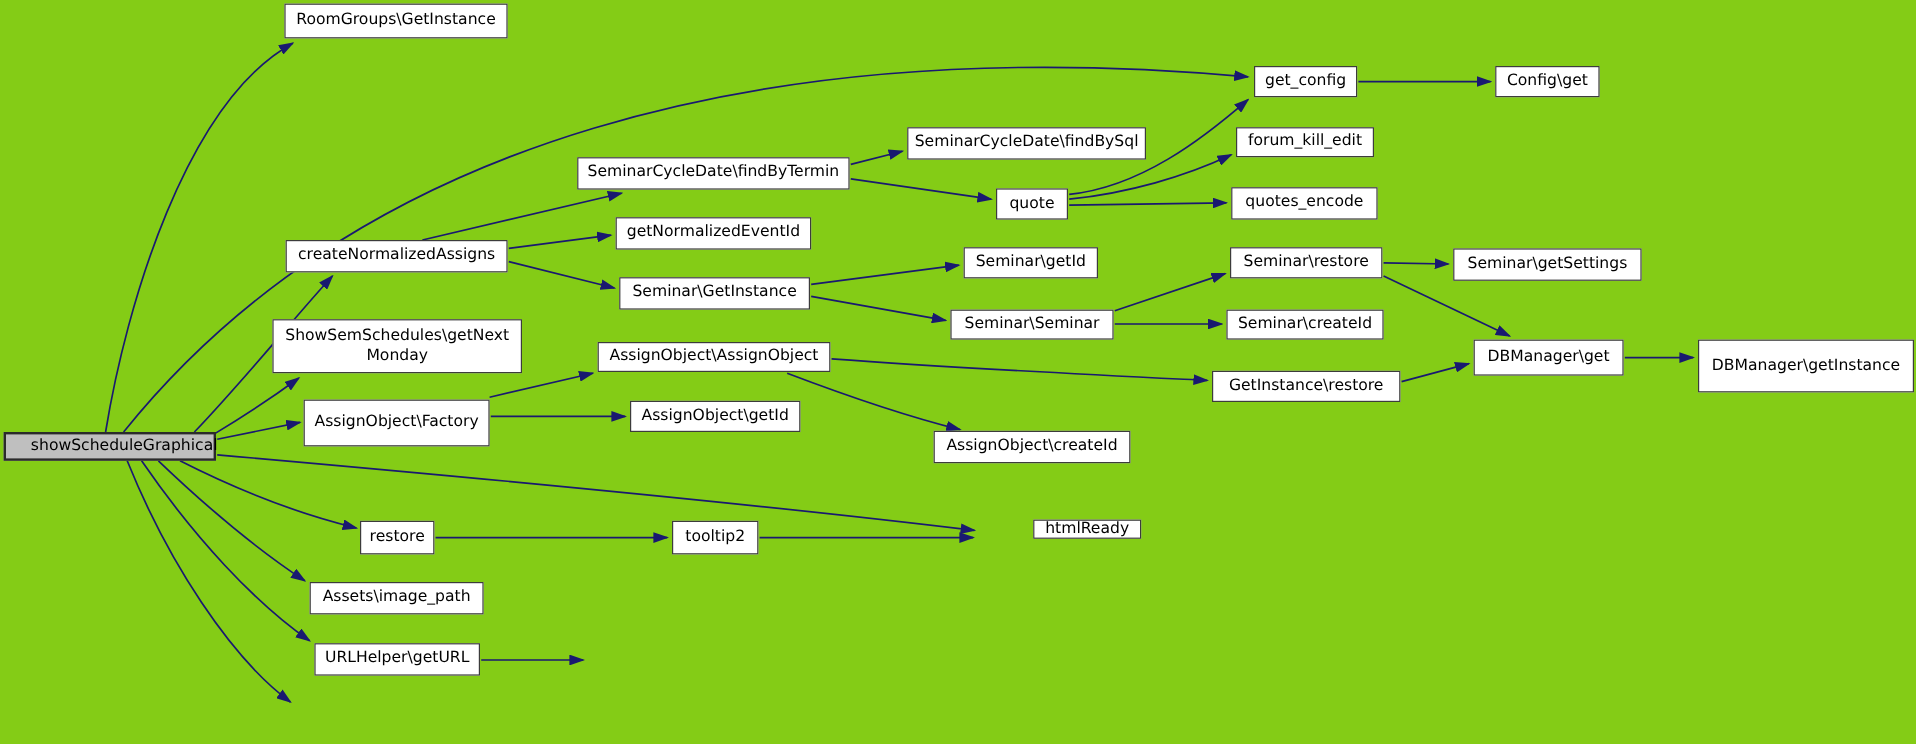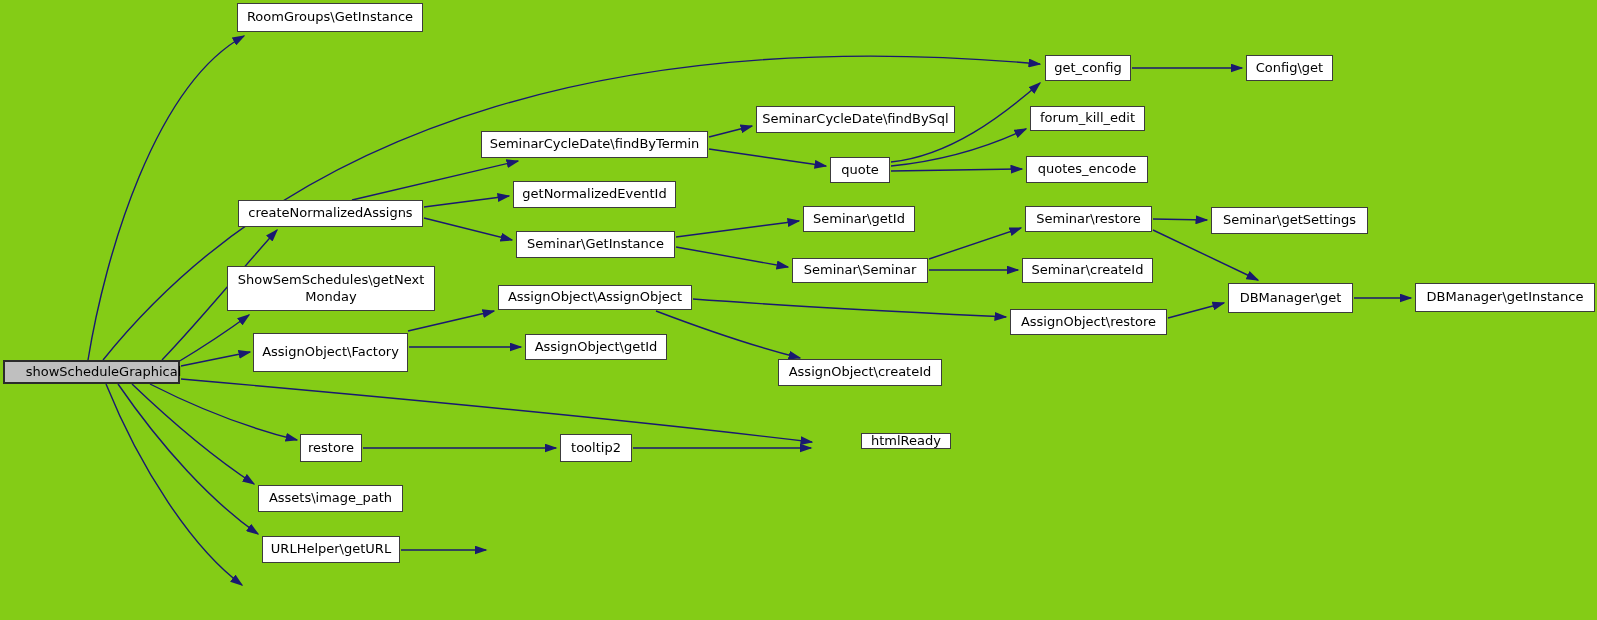--- a/index.html
+++ b/index.html
@@ -113,23 +113,23 @@
   <div class="node" style="left:792px;top:258px;width:136px;height:25px">Seminar\Seminar</div>
 
   <div class="node" style="left:1022px;top:258px;width:131px;height:25px">Seminar\createId</div>
 
   <div class="node wrap" style="left:227px;top:266px;width:208px;height:45px">ShowSemSchedules\getNext Monday</div>
 
   <div class="node" style="left:498px;top:285px;width:194px;height:25px">AssignObject\AssignObject</div>
 
   <div class="node" style="left:1228px;top:283px;width:125px;height:30px">DBManager\get</div>
 
-  <div class="node" style="left:1415px;top:283px;width:180px;height:29px">DBManager\getInstance</div>
+  <div class="node" style="left:1415px;top:283px;width:180px;height:44px">DBManager\getInstance</div>
 
-  <div class="node" style="left:1010px;top:309px;width:157px;height:26px">AssignObject\restore</div>
+  <div class="node" style="left:1010px;top:309px;width:157px;height:26px">GetInstance\restore</div>
 
   <div class="node" style="left:253px;top:333px;width:155px;height:39px">AssignObject\Factory</div>
 
   <div class="node" style="left:525px;top:334px;width:142px;height:26px">AssignObject\getId</div>
 
   <div class="node root" style="left:3px;top:360px;width:177px;height:24px">showScheduleGraphical</div>
 
   <div class="node" style="left:778px;top:359px;width:164px;height:27px">AssignObject\createId</div>
 
   <div class="node" style="left:300px;top:434px;width:62px;height:28px">restore</div>

